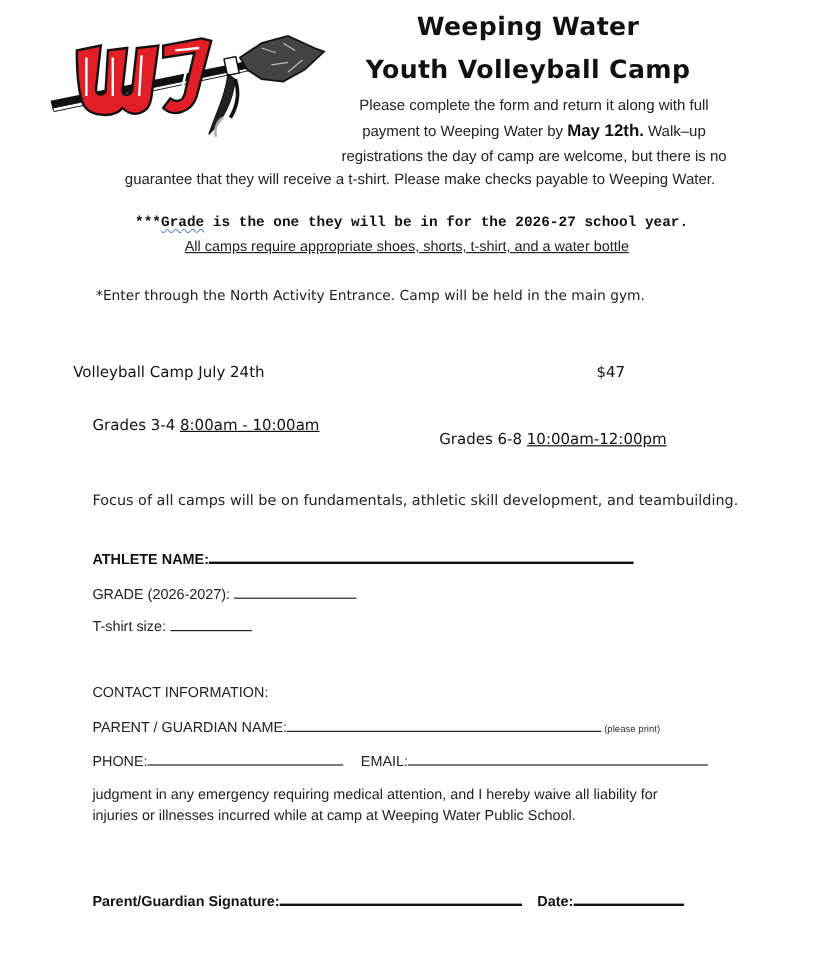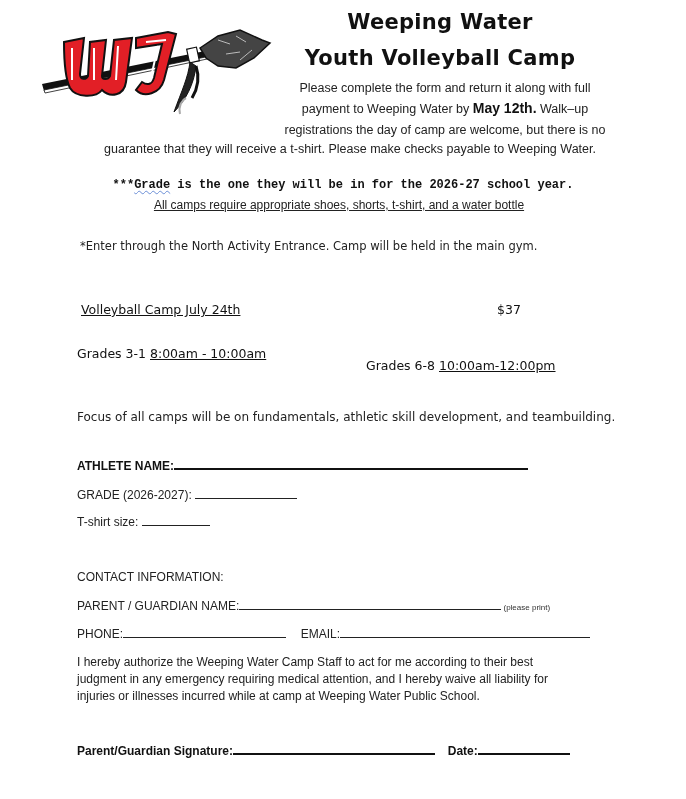--- a/index.html
+++ b/index.html
@@ -60,25 +60,25 @@
 </div>
 <div class="abs intro calibri" style="left:270px; top:120px; width:350px;">registrations the day of camp are welcome, but there is no</div>
 <div class="abs intro calibri" style="left:80px; top:139px; width:540px;">guarantee that they will receive a t-shirt. Please make checks payable to Weeping Water.</div>
 
 <div class="abs grade-note calibri" style="left:0; top:178px;">
   <span>***</span><span class="squig">Grade</span><span> is the one they will be in for the 2026-27 school year.</span>
 </div>
 <div class="abs req-note calibri" style="left:-4px; top:198px;">All camps require appropriate shoes, shorts, t-shirt, and a water bottle</div>
 <div class="abs entry comic" style="left:80px; top:239px;">*Enter through the North Activity Entrance. Camp will be held in the main gym.</div>
 
-<div class="abs camp comic" style="left:81px; top:302px;text-decoration:underline;">Volleyball Camp July 24th</div>
-<div class="abs camp comic" style="left:497px; top:302px;">$37</div>
+<div class="abs camp comic" style="left:61px; top:302px;">Volleyball Camp July 24th</div>
+<div class="abs camp comic" style="left:497px; top:302px;">$47</div>
 
 <div class="abs camp comic" style="left:77px; top:346px;">
-  <span>Grades 3-1 </span><span class="u">8:00am - 10:00am </span>
+  <span>Grades 3-4 </span><span class="u">8:00am - 10:00am </span>
 </div>
 <div class="abs camp comic" style="left:366px; top:358px;">
   <span>Grades 6-8 </span><span class="u">10:00am-12:00pm</span>
 </div>
 
 <div class="abs entry comic" style="left:77px; top:410px; font-size:12px;">Focus of all camps will be on fundamentals, athletic skill development, and teambuilding.</div>
 
 <div class="abs form calibri" style="left:77px; top:458px;">
   <span class="bold">ATHLETE NAME:</span><span class="line thick" style="width:354px;"></span>
 </div>
@@ -94,21 +94,20 @@
 <div class="abs form calibri" style="left:77px; top:598px;">
   <span>PARENT / GUARDIAN NAME:</span><span class="line" style="width:262px;"></span><span class="small"> (please print)</span>
 </div>
 <div class="abs form calibri" style="left:77px; top:626px;">
   <span>PHONE:</span><span class="line" style="width:163px;"></span>
   <span style="display:inline-block; width:8px;"></span>
   <span>EMAIL:</span><span class="line" style="width:250px;"></span>
 </div>
 
 <div class="abs form calibri" style="left:77px; top:654px; line-height:17px;">
-  <div>I hereby authorize the Weeping Water Camp Staff to act for me according to their best</div>
   <div>judgment in any emergency requiring medical attention, and I hereby waive all liability for</div>
   <div>injuries or illnesses incurred while at camp at Weeping Water Public School.</div>
 </div>
 
 <div class="abs form calibri" style="left:77px; top:743px;">
   <span class="bold">Parent/Guardian Signature:</span><span class="line thick" style="width:202px;"></span>
   <span style="display:inline-block; width:6px;"></span>
   <span class="bold">Date:</span><span class="line thick" style="width:92px;"></span>
 </div>
 

